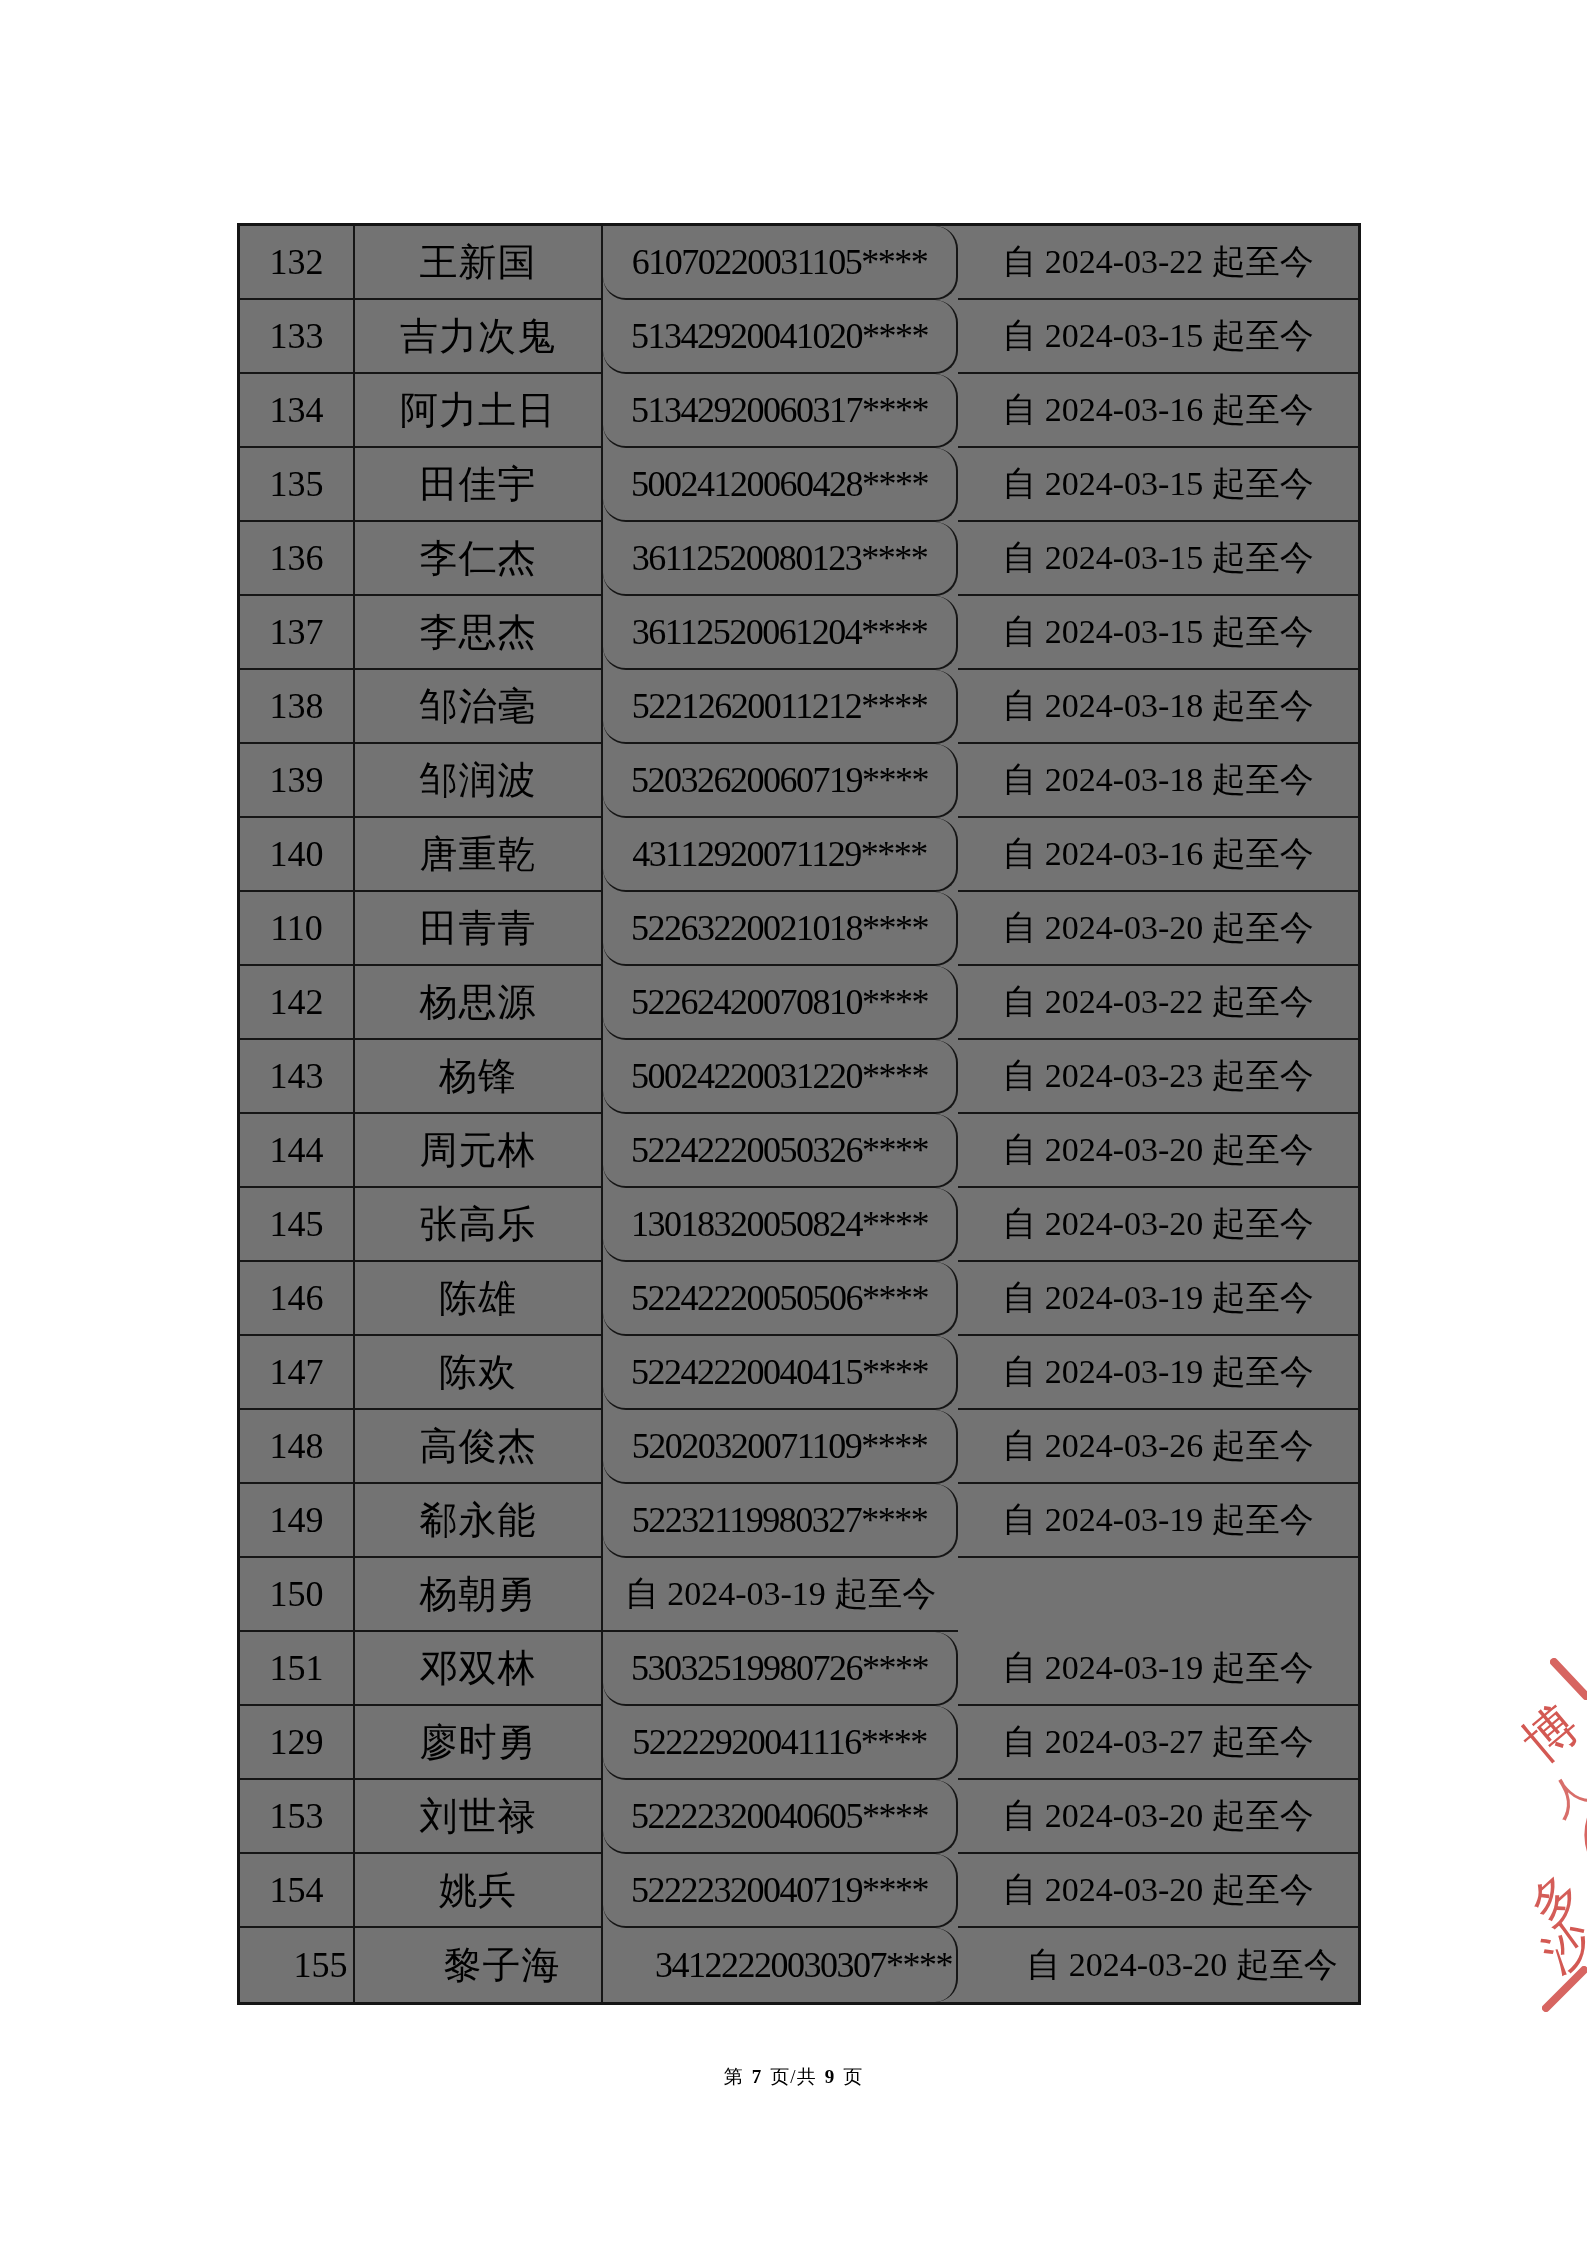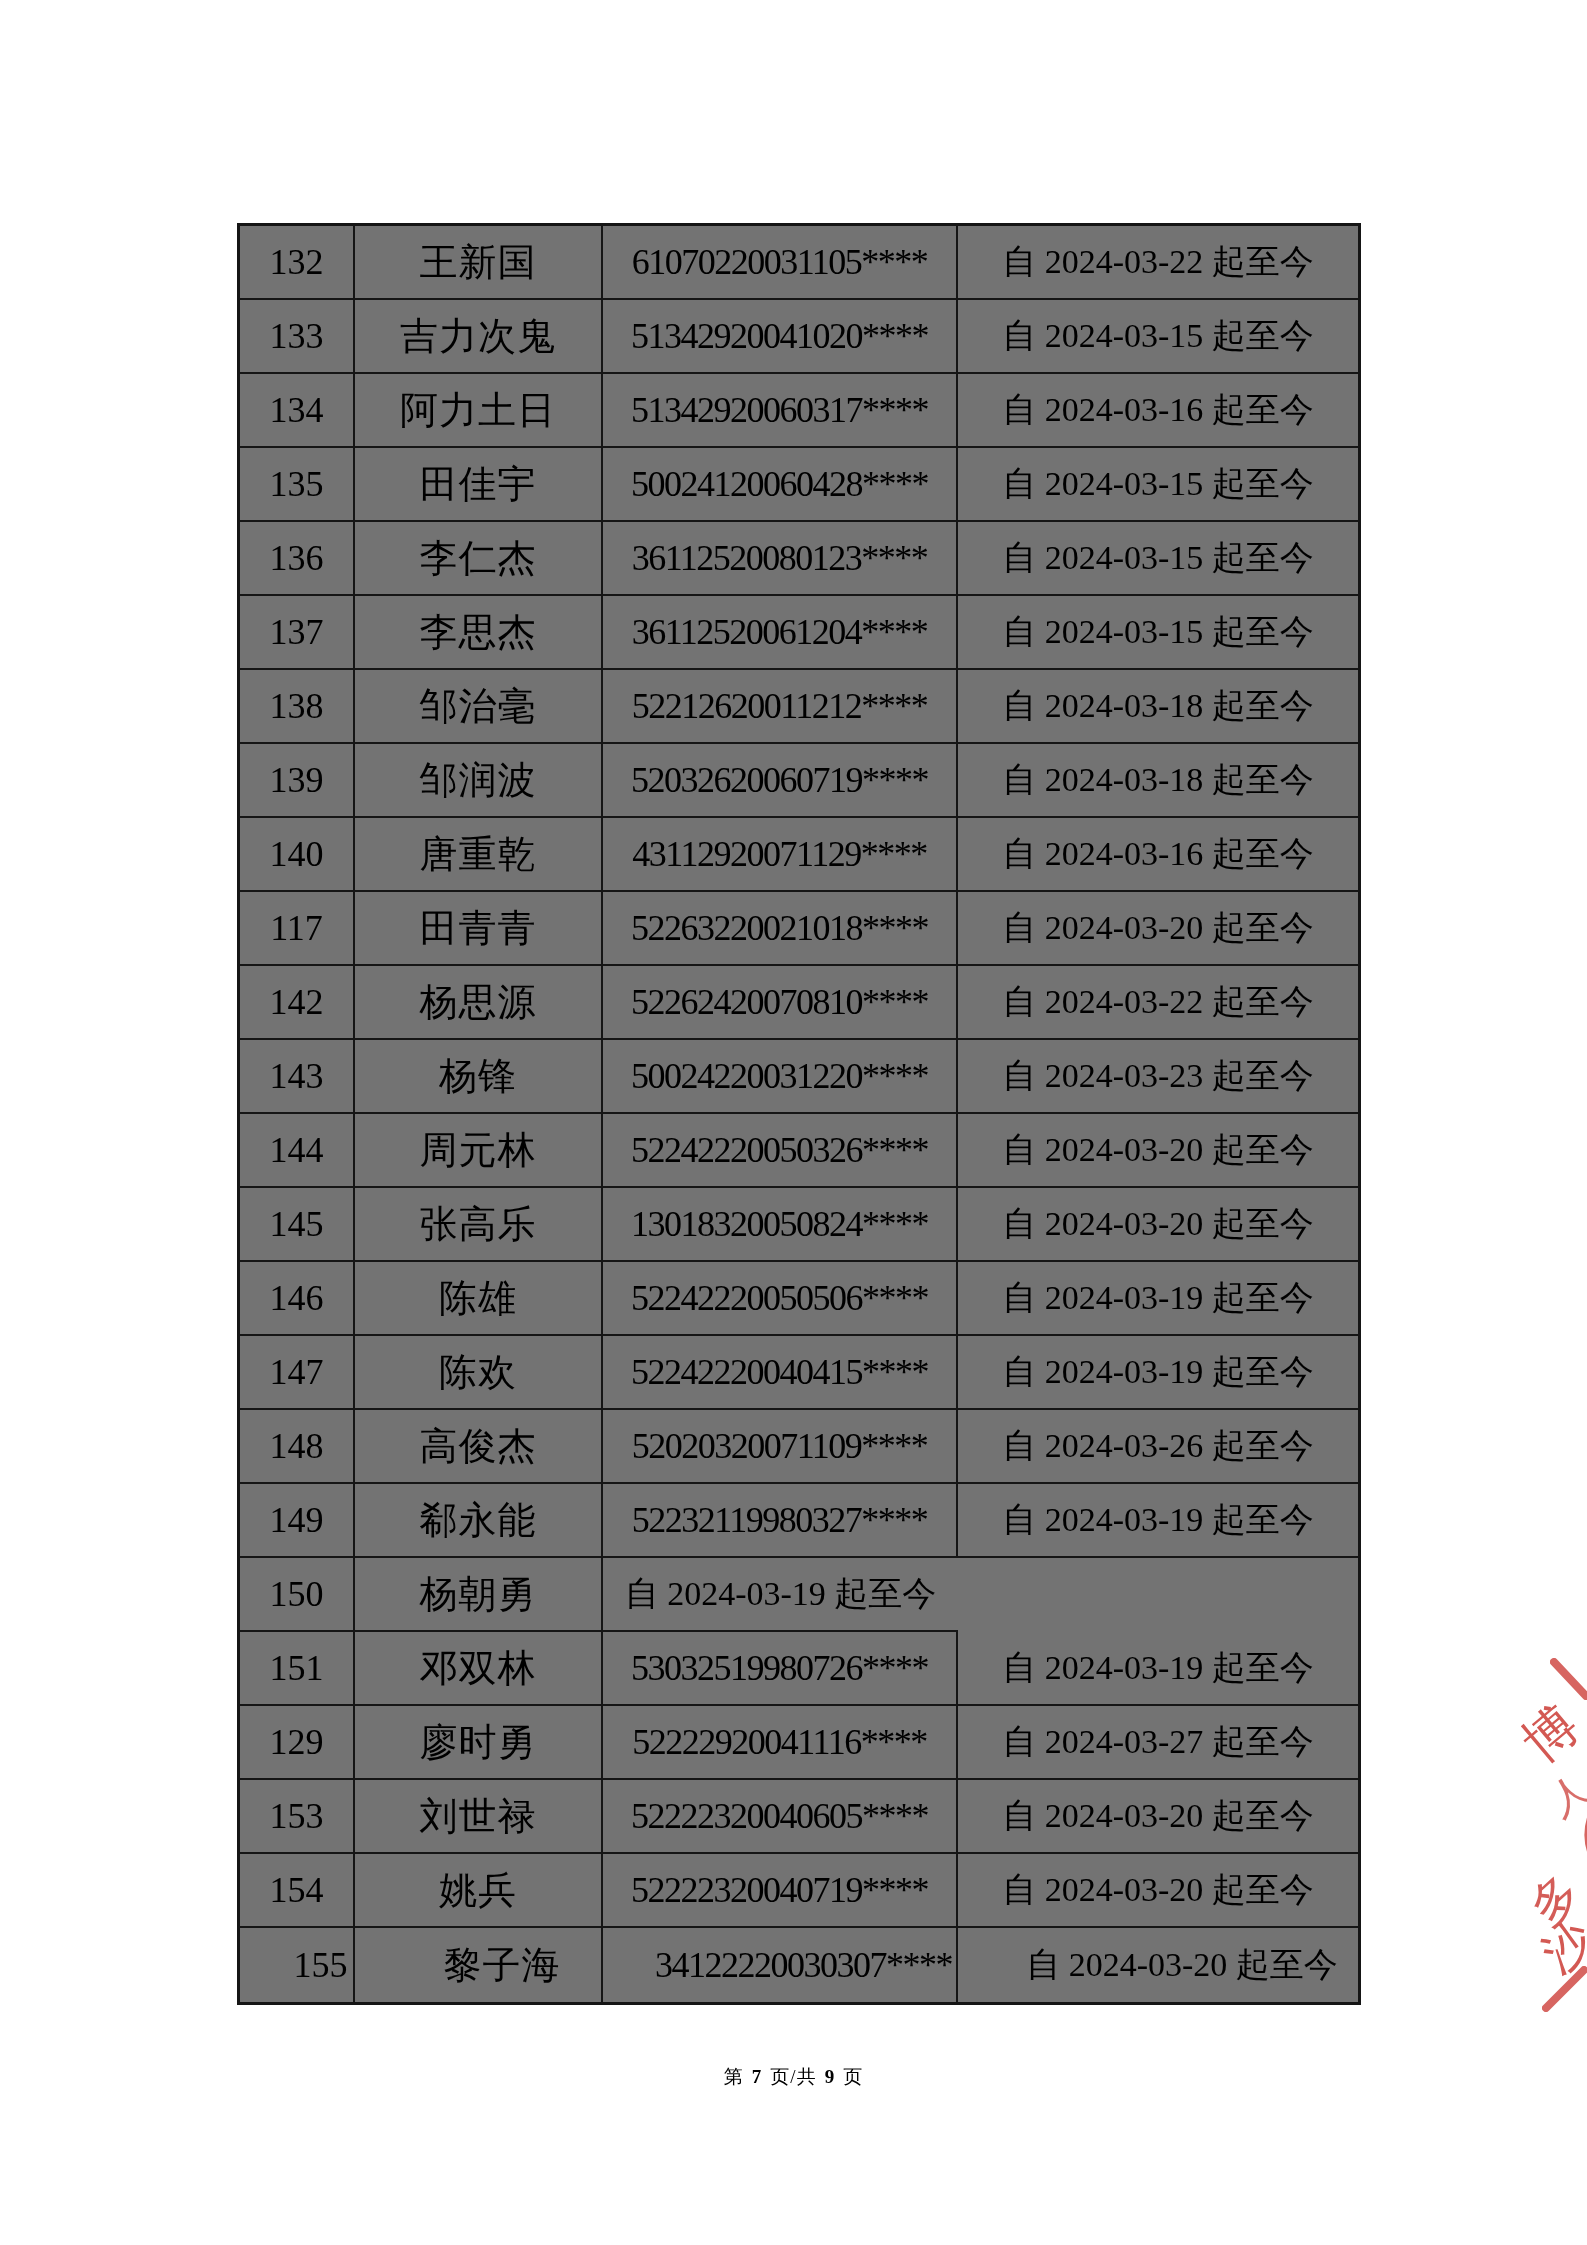--- a/index.html
+++ b/index.html
@@ -34,21 +34,21 @@
     border-bottom:2px solid #151515;
     display:flex;
     align-items:center;
     justify-content:center;
     white-space:nowrap;
     overflow:hidden;
   }
   .cell:last-child{border-right:none;}
   .c0{font-size:36px;}
   .c1{font-size:38px;letter-spacing:1px;}
-  .c2{font-size:36px;letter-spacing:-1.5px;}
+  .c2{font-size:36px;letter-spacing:-1.5px;border-radius:23px;}
   .c3{font-size:34px;}
 
   
   .footer{
     position:absolute;
     left:0;right:0;
     top:2022px;
     text-align:center;
     font-size:19px;
     letter-spacing:1px;
@@ -121,21 +121,21 @@
         <div class="cell c2">52032620060719****</div>
         <div class="cell c3">自 2024-03-18 起至今</div>
       </div>
       <div class="row">
         <div class="cell c0">140</div>
         <div class="cell c1">唐重乾</div>
         <div class="cell c2">43112920071129****</div>
         <div class="cell c3">自 2024-03-16 起至今</div>
       </div>
       <div class="row">
-        <div class="cell c0">117</div>
+        <div class="cell c0">110</div>
         <div class="cell c1">田青青</div>
         <div class="cell c2">52263220021018****</div>
         <div class="cell c3">自 2024-03-20 起至今</div>
       </div>
       <div class="row">
         <div class="cell c0">142</div>
         <div class="cell c1">杨思源</div>
         <div class="cell c2">52262420070810****</div>
         <div class="cell c3">自 2024-03-22 起至今</div>
       </div>

